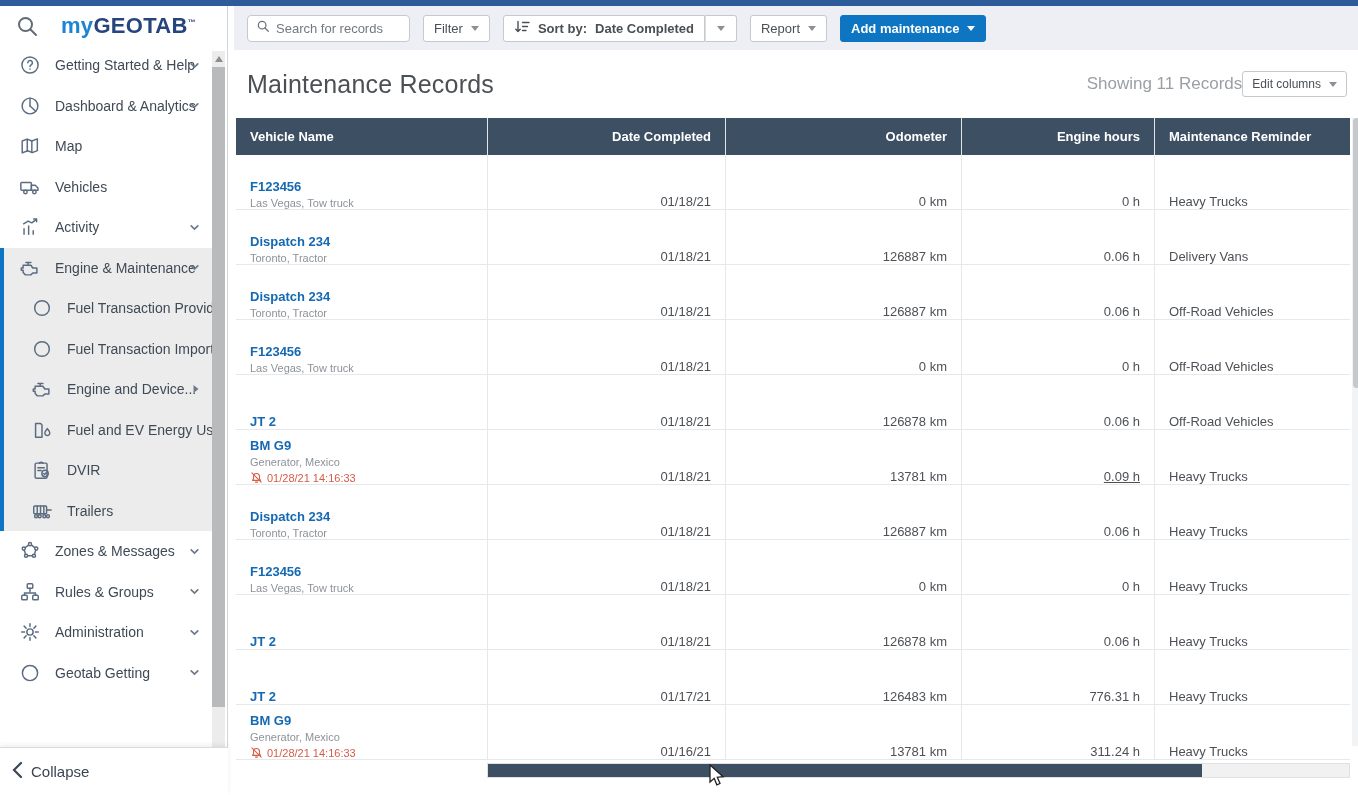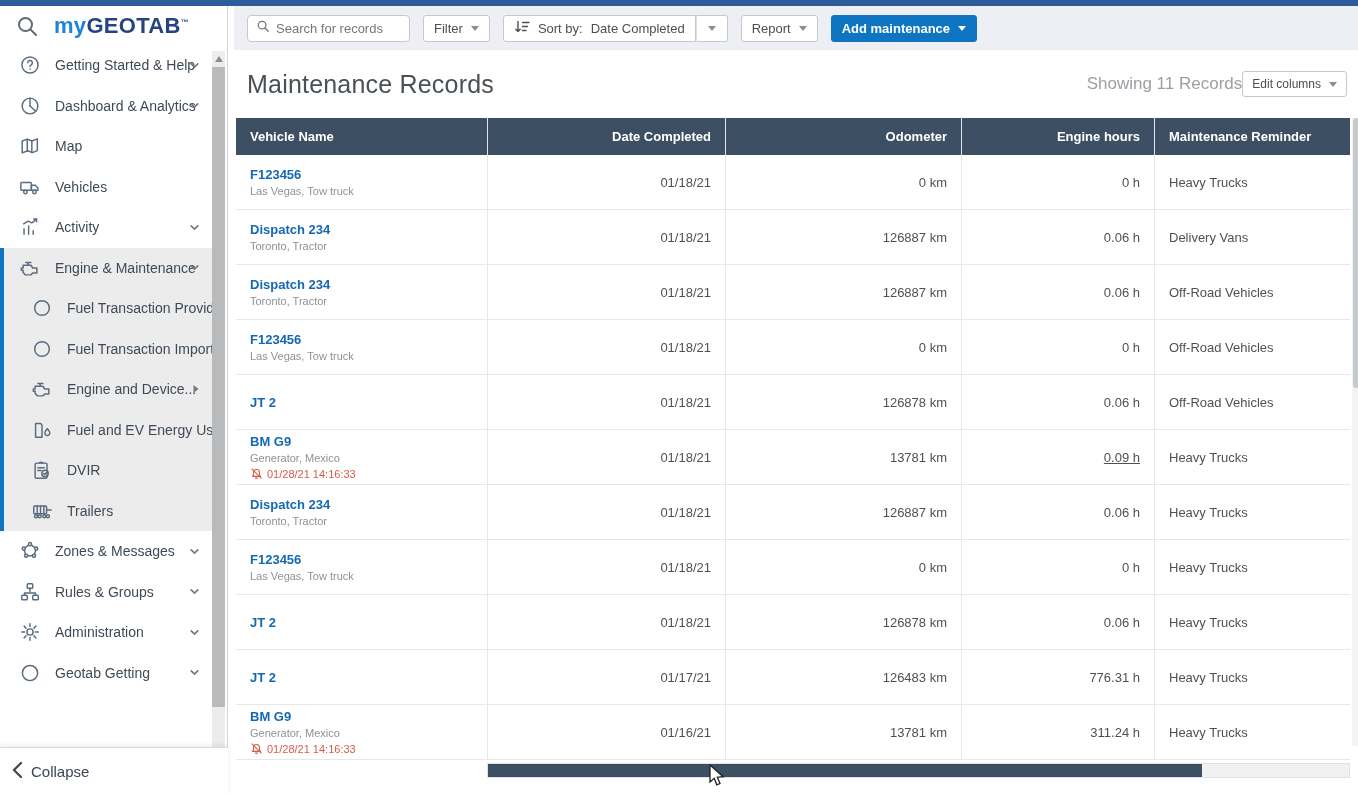--- a/index.html
+++ b/index.html
@@ -6,21 +6,21 @@
     --topbar:#2e5b99; --accent:#0e75c2; --header-bg:#3c4f63; --link:#1569b3;
     --alert:#d65c48; --sidebar-active:#ececec; --border:#e6e8ea;
   }
   *{margin:0;padding:0;box-sizing:border-box;}
   html,body{width:1358px;height:795px;overflow:hidden;background:#fff;
     font-family:"Liberation Sans",sans-serif;}
   .topbar{position:absolute;left:0;top:0;width:1358px;height:6px;background:var(--topbar);}
   
   .sidebar{position:absolute;left:0;top:6px;width:228px;height:789px;background:#fff;
     border-right:1px solid #d2d5d9;}
-  .sidebar-header{height:40px;display:flex;align-items:center;padding-left:15px;gap:15px;}
+  .sidebar-header{height:40px;display:flex;align-items:center;padding-left:15px;gap:22px;}
   .logo{font-size:22px;font-weight:bold;letter-spacing:.3px;white-space:nowrap;}
   .logo-my{color:#1d83d4;}
   .logo-geotab{color:#25457c;}
   .logo-tm{font-size:8px;color:#25457c;vertical-align:super;}
   .sidebar-nav{position:absolute;top:39px;left:0;width:213px;bottom:32px;overflow:hidden;}
   .nav-item{height:40.5px;display:flex;align-items:center;gap:13px;padding-left:18px;
     position:relative;cursor:pointer;}
   .nav-item.sub{padding-left:30px;}
   .nav-item.active{background:var(--sidebar-active);border-left:4px solid var(--accent);
     padding-left:14px;}
@@ -43,40 +43,40 @@
     display:flex;align-items:center;padding-left:13px;gap:13px;}
   .search-box{width:163px;height:27px;background:#fff;border:1px solid #c5c9cc;border-radius:4px;
     display:flex;align-items:center;padding:0 8px;gap:6px;}
   .search-box input{border:none;outline:none;font-size:13px;color:#50555a;width:100%;
     background:transparent;font-family:inherit;}
   .search-box input::placeholder{color:#72787e;}
   .btn{height:27px;background:#fff;border:1px solid #c5c9cc;border-radius:3px;
     display:inline-flex;align-items:center;gap:8px;padding:0 10px;font-size:13px;color:#4a4f55;
     cursor:pointer;font-family:inherit;white-space:nowrap;}
   .btn-group{display:flex;}
-  .btn-group .btn:first-child{border-radius:3px 0 0 3px;}
+  .btn-group .btn:first-child{border-radius:3px 0 0 3px;font-weight:bold;}
   .btn-group .btn.caret-seg{border-radius:0 3px 3px 0;border-left:1px solid #dcdfe2;padding:0 11px;}
   .btn.primary{background:var(--accent);border-color:var(--accent);color:#fff;font-weight:bold;}
   .caret{width:0;height:0;border-left:4px solid transparent;border-right:4px solid transparent;
     border-top:5px solid #8a9097;}
   .btn.primary .caret{border-top-color:#fff;}
   .page-header{position:absolute;top:44px;left:0;width:100%;height:68px;background:#fff;
     display:flex;align-items:center;justify-content:space-between;padding:0 16px 0 13px;}
   .page-title{font-size:25px;font-weight:400;color:#4b5055;letter-spacing:.2px;}
   .header-right{display:flex;align-items:center;}
   .showing{font-size:17px;color:#9b9fa4;}
   .btn.small{height:26px;font-size:12px;padding:0 9px;}
   
   .thead{position:absolute;top:112px;left:2px;right:13px;height:37px;background:var(--header-bg);display:flex;}
   .th{display:flex;align-items:center;color:#fff;font-size:13px;font-weight:bold;padding:0 14px;}
   .th.right{justify-content:flex-end;}
   .th:not(:last-child){border-right:1px solid rgba(255,255,255,.85);}
   .tbody{position:absolute;top:149px;left:2px;right:13px;}
   .tr{display:flex;height:55px;border-bottom:1px solid var(--border);background:#fff;}
-  .td{padding:0 14px;display:flex;flex-direction:column;justify-content:center;
+  .td{padding:0 14px;display:flex;flex-direction:column;justify-content:flex-end;
     font-size:13px;color:#4d5156;}
   .td.right{align-items:flex-end;}
   .td:not(:last-child){border-right:1px solid var(--border);}
   .vname{color:var(--link);font-weight:bold;font-size:13px;cursor:pointer;}
   .vsub{color:#8d9298;font-size:11px;margin-top:3px;}
   .valert{color:var(--alert);font-size:11px;margin-top:3px;display:flex;align-items:center;gap:4px;}
   .valert .alert-icon{display:flex;align-items:center;}
   
   .vscroll{position:absolute;top:112px;right:2px;width:9px;bottom:38px;background:#f2f3f4;}
   .vthumb{position:absolute;top:0;left:1px;width:7px;height:270px;background:#c6c9cc;border-radius:4px;}

